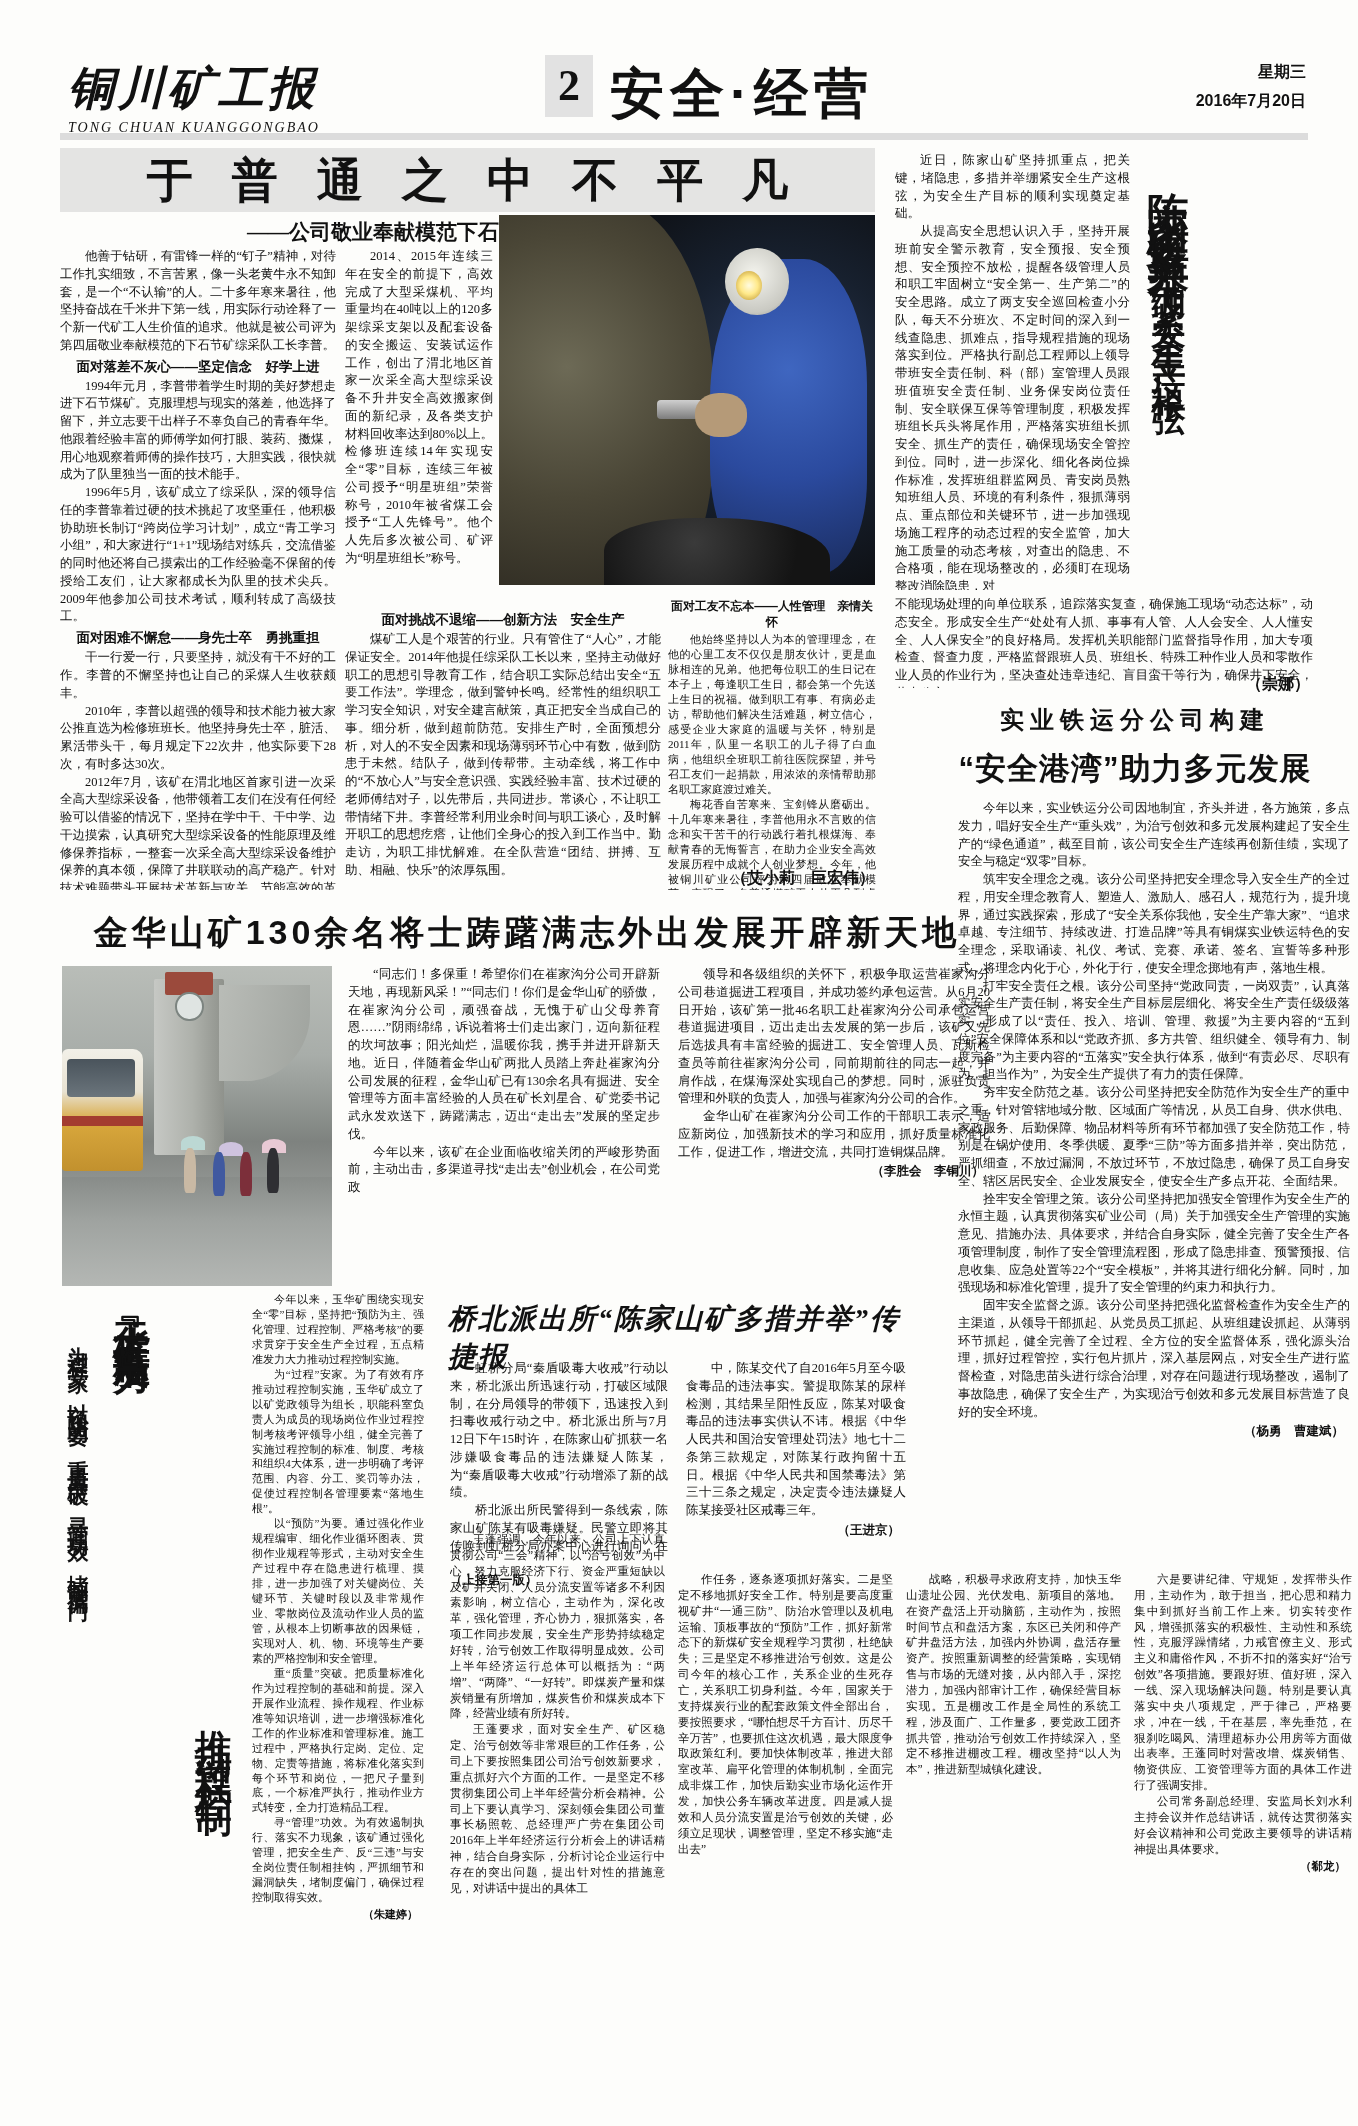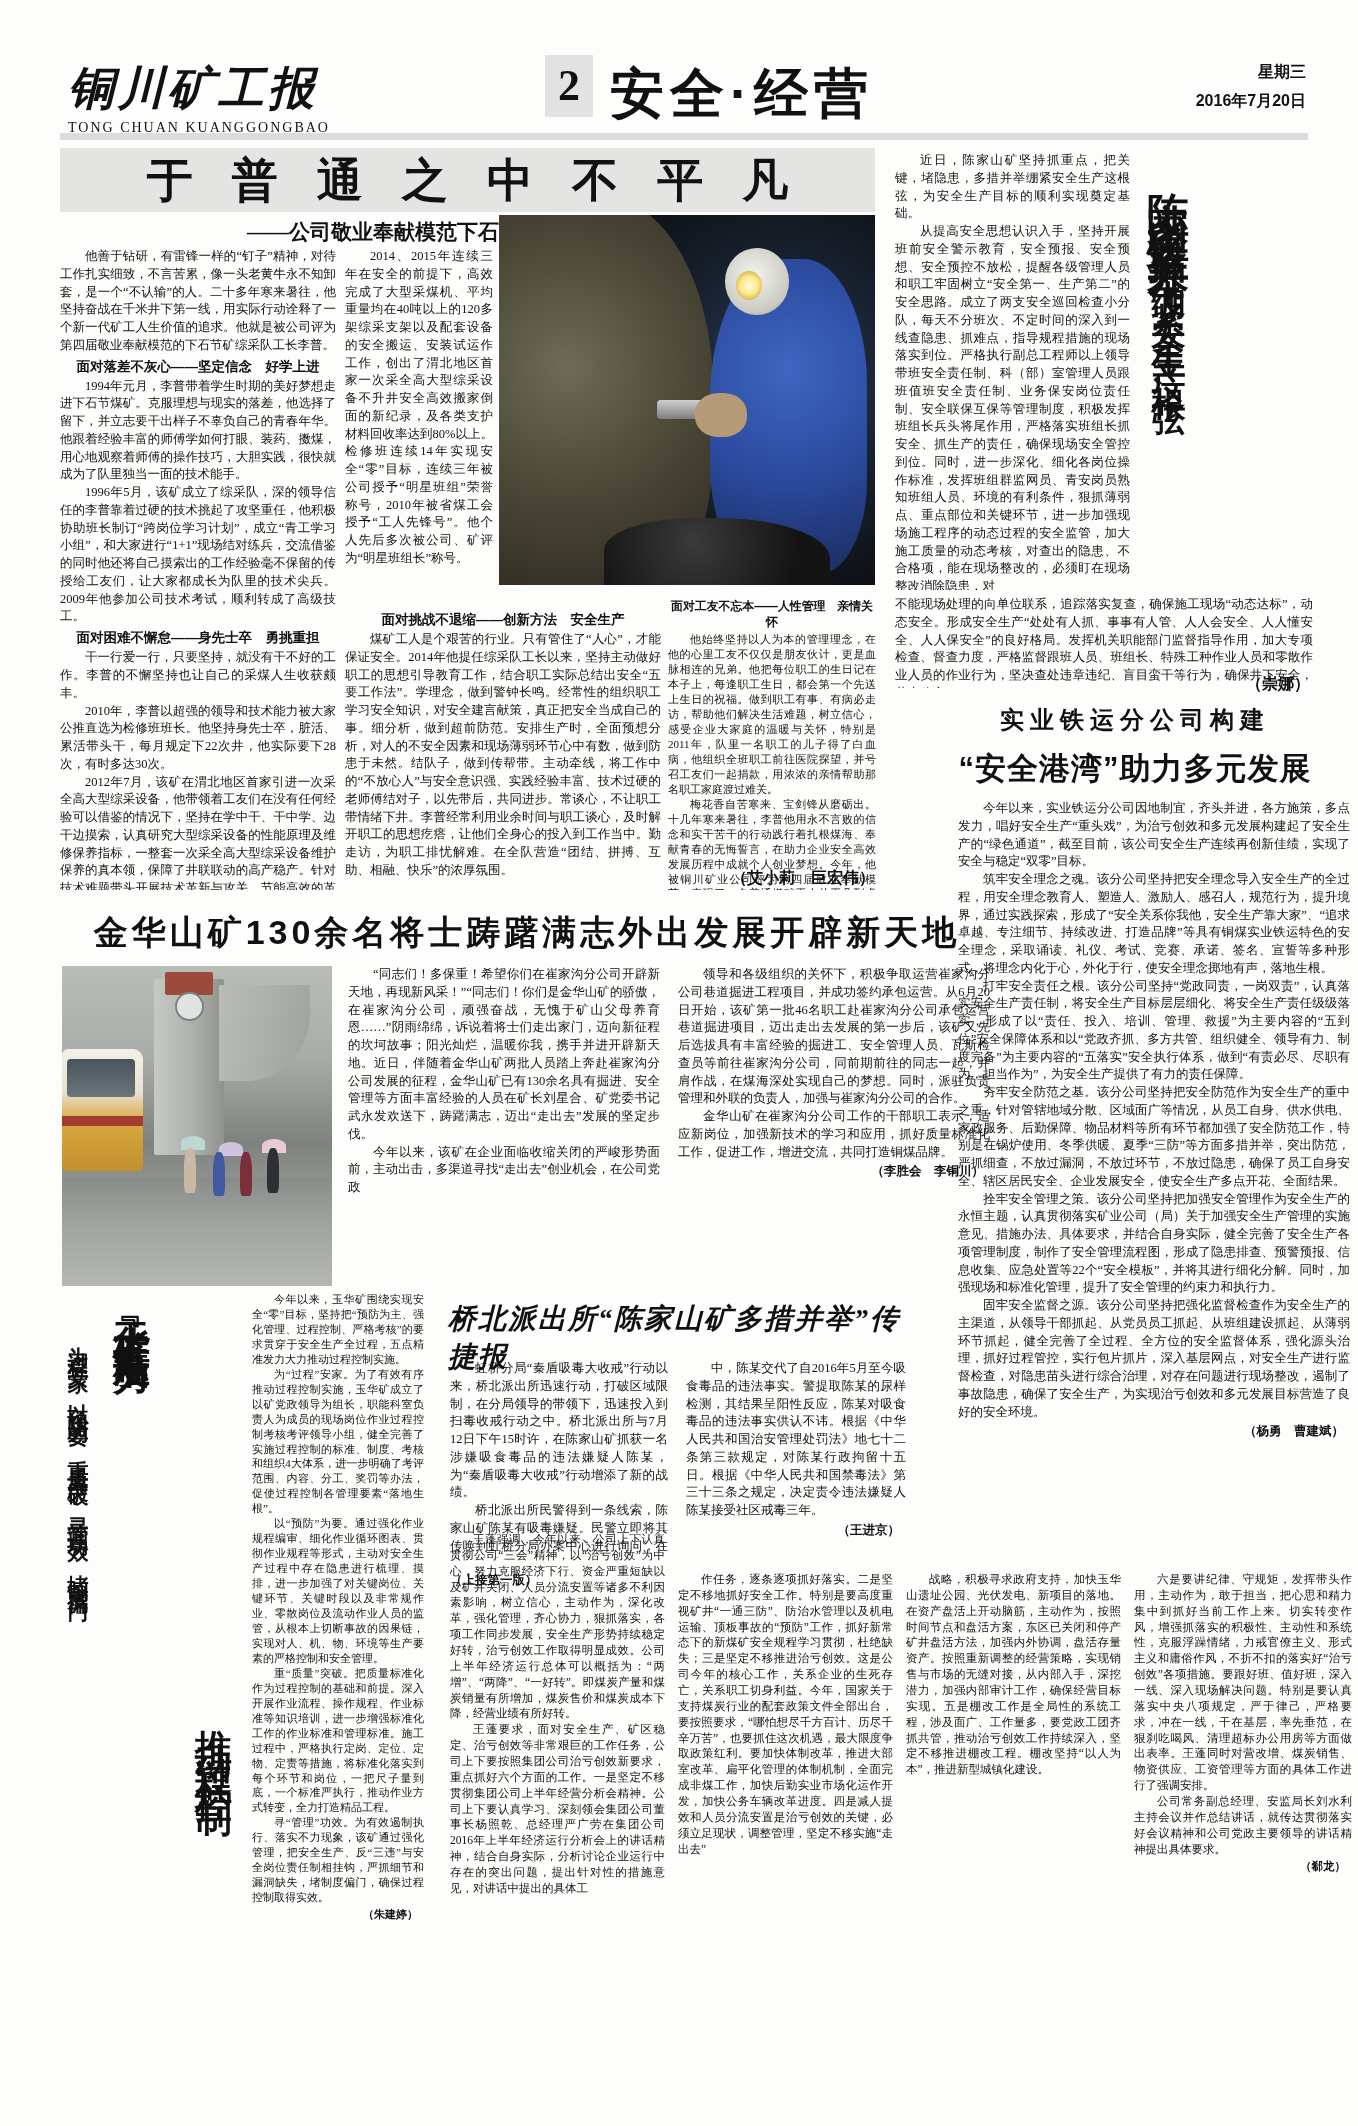--- a/index.html
+++ b/index.html
@@ -1,20 +1,20 @@
 <!DOCTYPE html>
 <html><head>
 <meta charset="utf-8">
 <style>
   html,body{margin:0;padding:0;background:#888;}
   #paper{position:relative;width:1358px;height:2126px;background:#fdfdfb;margin:0 auto;
     font-family:"Liberation Serif","DejaVu Serif",serif;color:#111;overflow:hidden;}
   .abs{position:absolute;}
   .masthead{font-size:46px;font-weight:bold;font-style:italic;letter-spacing:4px;font-family:Liberation Mono, monospace;}
-  .masthead-latin{font-size:14px;letter-spacing:2px;font-family:"Liberation Serif",serif;}
+  .masthead-latin{font-size:14px;letter-spacing:2px;font-family:"Liberation Serif",serif;font-style:italic;}
   .pagenum{background:#e2e2e2;font-size:44px;font-weight:bold;text-align:center;line-height:62px;}
   .section-title{font-size:54px;font-weight:bold;letter-spacing:6px;font-family:"Liberation Sans","DejaVu Sans",sans-serif;text-align:center;}
   .dateline{font-size:16px;font-weight:bold;text-align:right;line-height:1.8;font-family:"Liberation Sans",sans-serif;}
   .rule{background:#dcdcdc;}
   .banner{background:#e4e4e3;text-align:center;font-weight:bold;}
   .banner-inner{font-size:46px;letter-spacing:0.85em;padding-left:0.85em;line-height:64px;font-family:"Liberation Sans","DejaVu Sans",sans-serif;}
   .dek{font-size:21px;font-weight:bold;text-align:center;}
   .col{overflow:hidden;text-align:justify;}
   .col p.para{margin:0;text-indent:2em;}
   .fs12{font-size:12.5px;line-height:1.42;}

